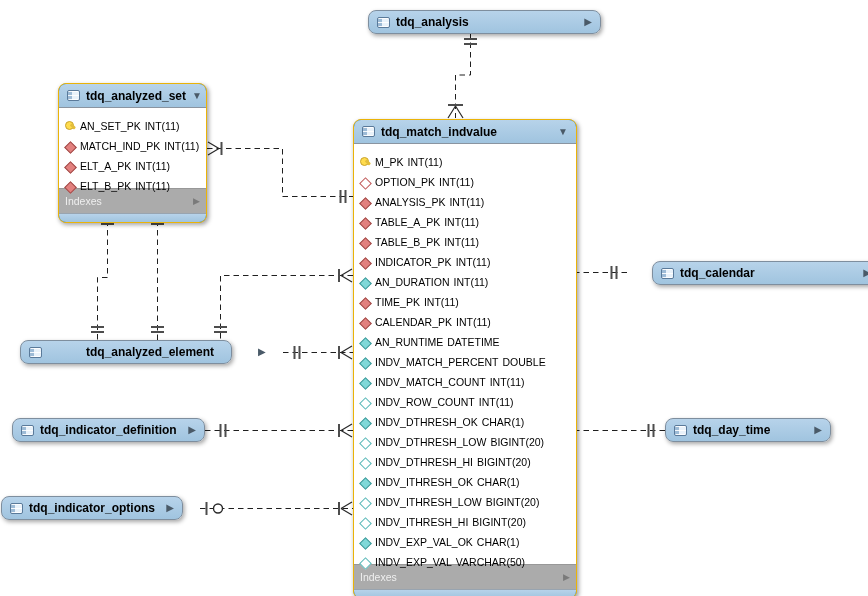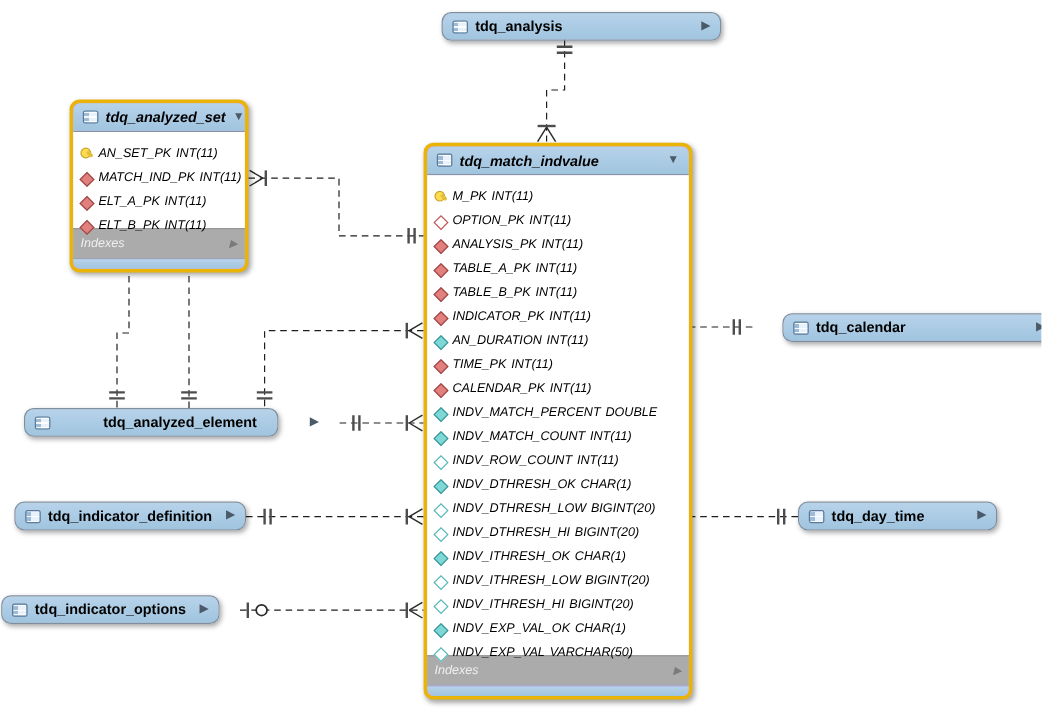--- a/index.html
+++ b/index.html
@@ -19,21 +19,21 @@
     position:absolute; z-index:2;
     box-shadow: 1.5px 2px 4px rgba(0,0,0,0.35);
     border-radius: 8px;
   }
   .pill {
     height: 24px; display:flex; align-items:center;
     padding: 0 8px; gap: 6px;
     background: linear-gradient(180deg,#B7D3EA 0%,#A0C4DF 100%);
     border: 1px solid #7E8E9E;
   }
-  .tbl { background:#c4b5fd; border:3px solid #eab308;font-style:italic; }
+  .tbl { background:#0369a1; border:1px solid #eab308; }
   .tbl-header {
     height: 24px; display:flex; align-items:center; gap:6px;
     padding: 0 8px;
     background: linear-gradient(180deg,#B7D3EA 0%,#A0C4DF 100%);
     border-bottom: 1px solid #8A94A0;
     border-radius: 7px 7px 0 0;
   }
   .tname { font-size:12px; font-weight:bold; color:#000; white-space:nowrap; }
   .arrow { margin-left:auto; font-size:10px; color:#4A5A68; line-height:1; }
   .table-icon {
@@ -283,20 +283,25 @@
           <span class="fname">TIME_PK</span>
           <span class="ftype">INT(11)</span>
         </div>
 
         <div class="frow">
           <span class="fi fi-red-filled"></span>
           <span class="fname">CALENDAR_PK</span>
           <span class="ftype">INT(11)</span>
         </div>
 
+        <div class="frow">
+          <span class="fi fi-cyan-filled"></span>
+          <span class="fname">AN_RUNTIME</span>
+          <span class="ftype">DATETIME</span>
+        </div>
 
         <div class="frow">
           <span class="fi fi-cyan-filled"></span>
           <span class="fname">INDV_MATCH_PERCENT</span>
           <span class="ftype">DOUBLE</span>
         </div>
 
         <div class="frow">
           <span class="fi fi-cyan-filled"></span>
           <span class="fname">INDV_MATCH_COUNT</span>

